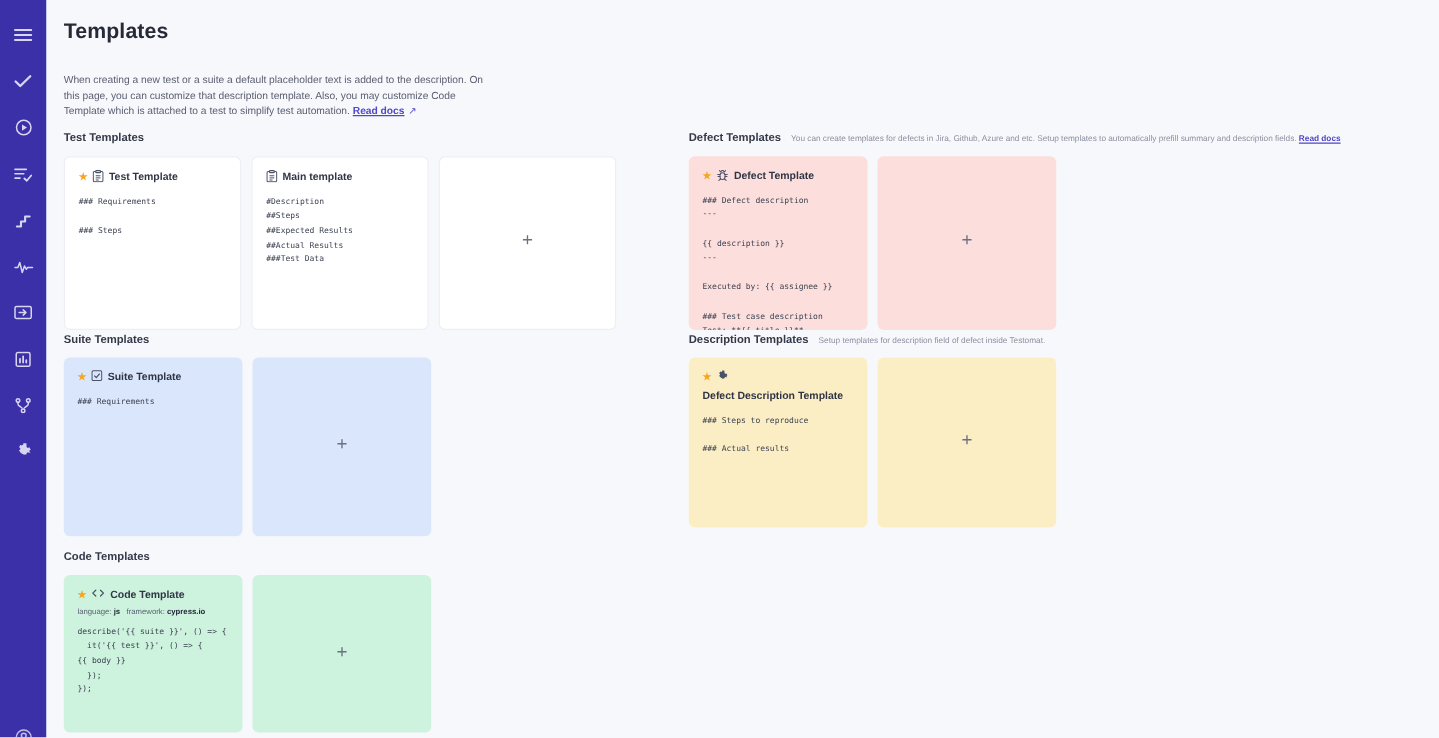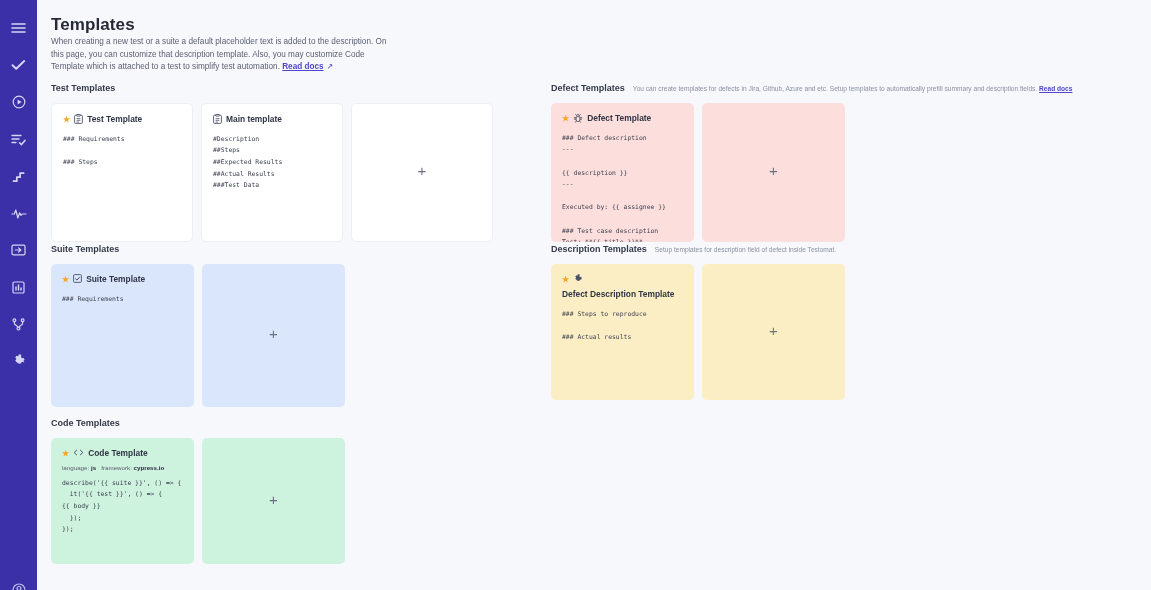--- a/index.html
+++ b/index.html
@@ -34,21 +34,21 @@
     padding: 12px 22px 0 14px;
     overflow: hidden;
   }
   .page-title {
     font-size: 17px; font-weight: bold; color: #262a37;
     letter-spacing: .1px;
     margin: 3px 0 0 0;
   }
   .intro {
     font-size: 8.2px; line-height: 12.6px; color: #5a5f72;
-    width: 340px; margin-top: 1px;
+    width: 340px; margin-top: 23px;
   }
   .link {
     color: #4f46c8; font-weight: bold;
     text-decoration: underline;
     cursor: pointer;
   }
   .ext-arrow { display: inline-block; margin-left: 3px; color: #4f46c8; font-size: 8px; }
 
   .columns { display: flex; margin-top: 9px; }
   .col-left  { width: 456px; flex: 0 0 456px; }

